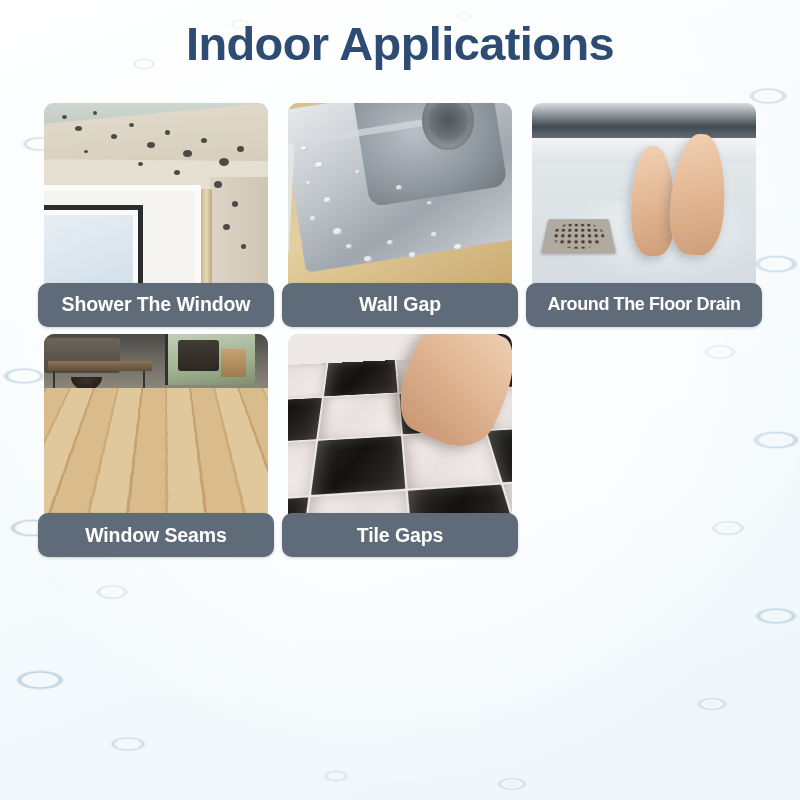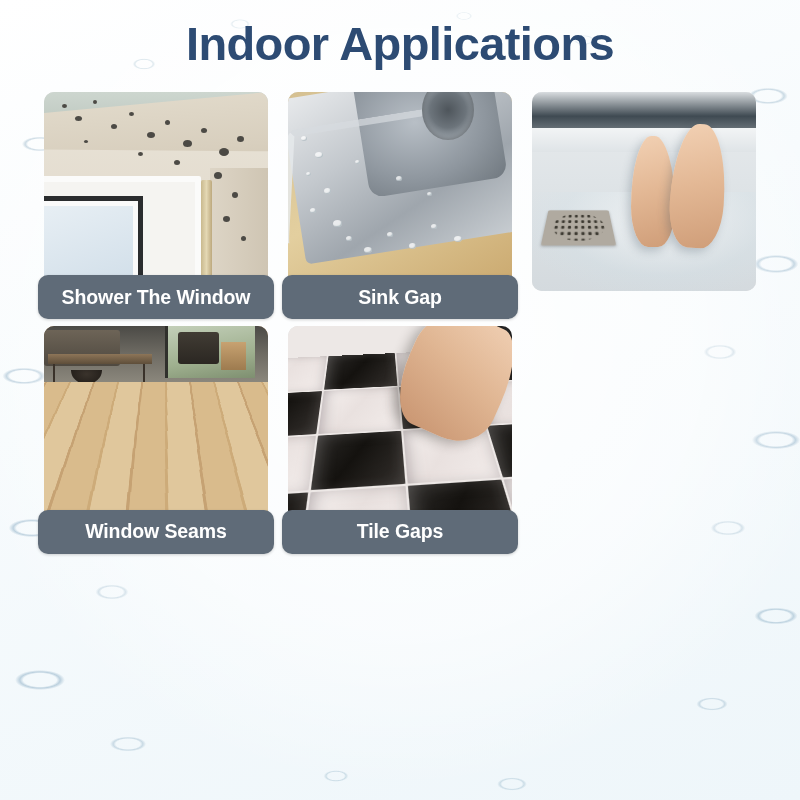--- a/index.html
+++ b/index.html
@@ -63,21 +63,21 @@
 
   
   #page-title {
     text-align: center;
     color: #2d4b73;
     font-size: 47px;
     font-weight: bold;
     letter-spacing: -0.6px;
     line-height: 1;
     padding: 20px 0 0 0;
-    height: 92px;
+    height: 103px;
     flex: 0 0 auto;
     text-shadow: 0 1px 0 rgba(255,255,255,.7);
     position: relative;
     z-index: 3;
   }
 
   
   #grid {
     flex: 1 1 auto;
     display: grid;
@@ -493,39 +493,40 @@
           <div class="drop" style="left:34%;top:78%;width:8px;height:6px;"></div>
           <div class="drop" style="left:44%;top:70%;width:6px;height:5px;"></div>
           <div class="drop" style="left:54%;top:76%;width:7px;height:6px;"></div>
           <div class="drop" style="left:64%;top:66%;width:6px;height:5px;"></div>
           <div class="drop" style="left:74%;top:72%;width:8px;height:6px;"></div>
           <div class="drop" style="left:30%;top:34%;width:5px;height:4px;"></div>
           <div class="drop" style="left:48%;top:42%;width:6px;height:5px;"></div>
           <div class="drop" style="left:62%;top:50%;width:5px;height:4px;"></div>
         </div>
       </div>
-      <div class="card-label">Sink Gap</div>
+      <div class="card-label">Wall Gap</div>
     </div>
 
 
 
 
     <div class="card">
       <div class="card-photo">
         <div class="scene drain-bg">
           <div class="drain-back"></div>
           <div class="drain-curb"></div>
           <div class="drain-water"></div>
           <div class="drain-grate">
             <div class="drain-grate-holes"></div>
           </div>
           <div class="foot f1"></div>
           <div class="foot f2"></div>
         </div>
       </div>
+      <div class="card-label tight">Around The Floor Drain</div>
     </div>
 
     <div class="card">
       <div class="card-photo">
         <div class="scene wood-bg">
           <div class="wood-room"></div>
           <div class="wood-window"></div>
           <div class="wood-sofa"></div>
           <div class="wood-chair"></div>
           <div class="wood-stool"></div>

